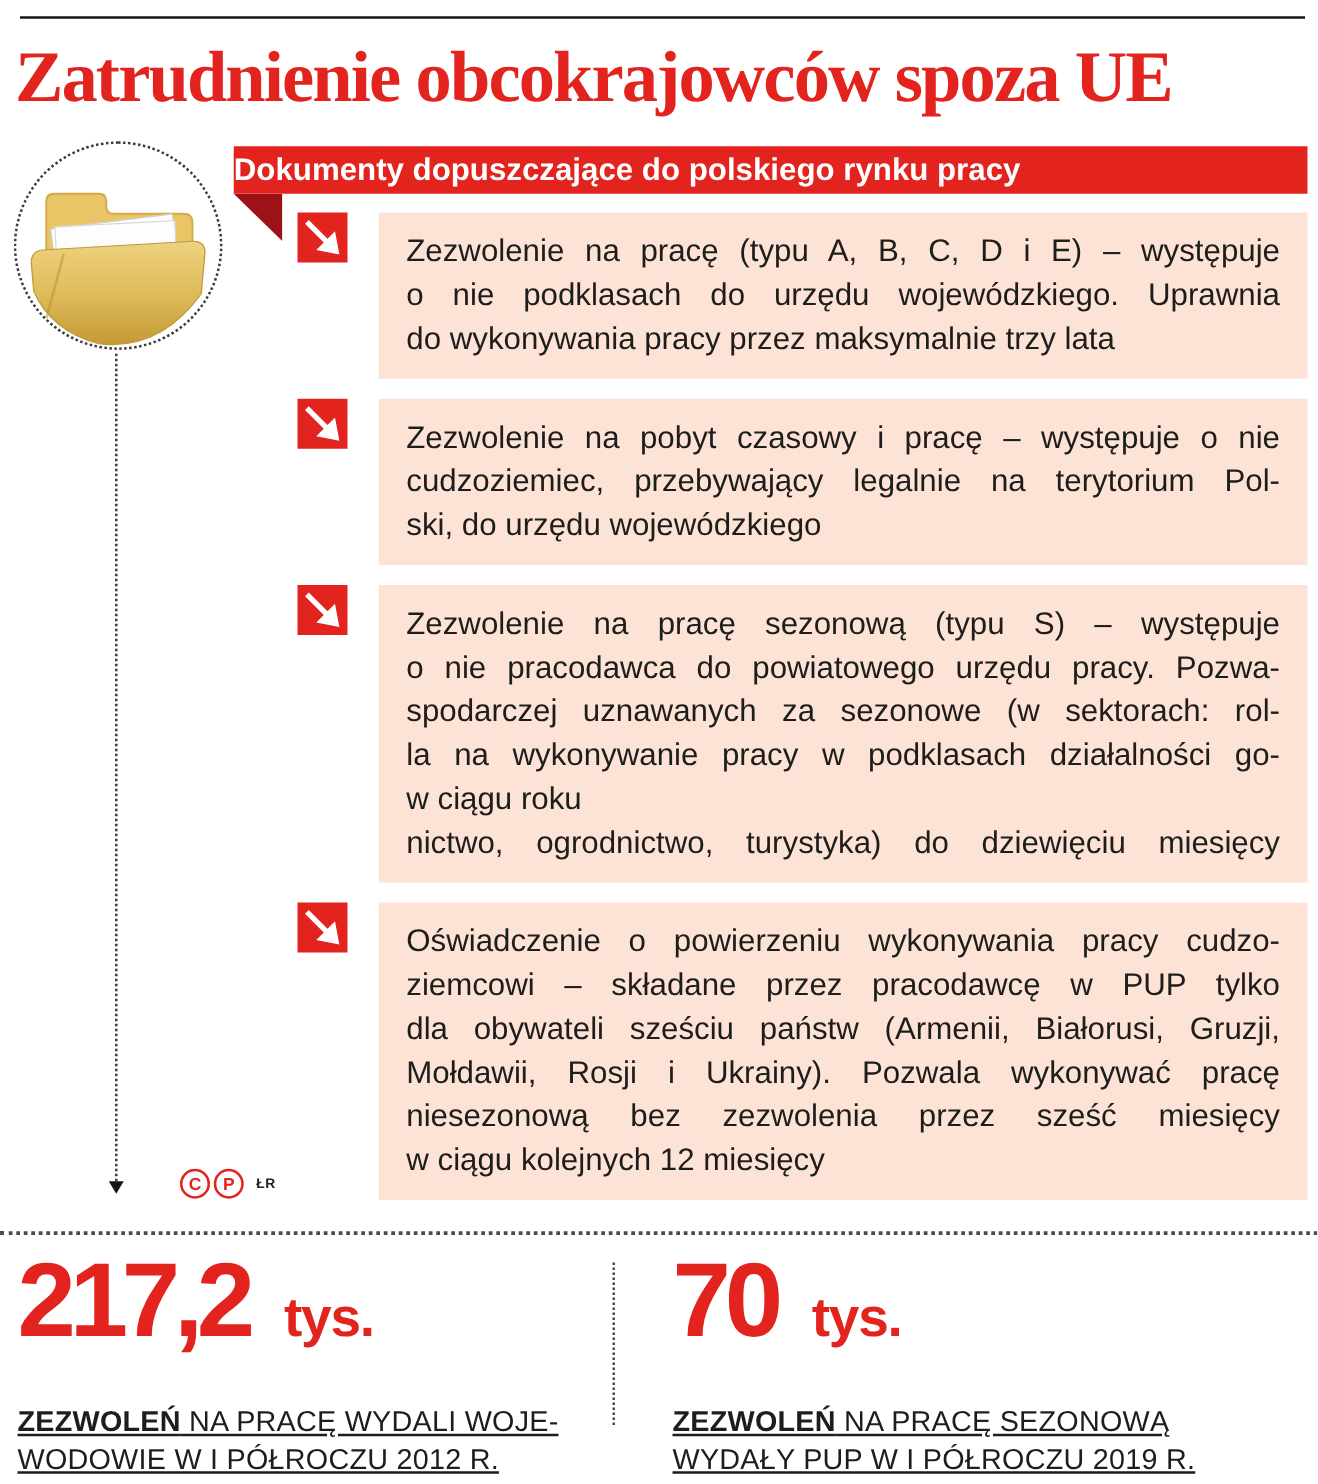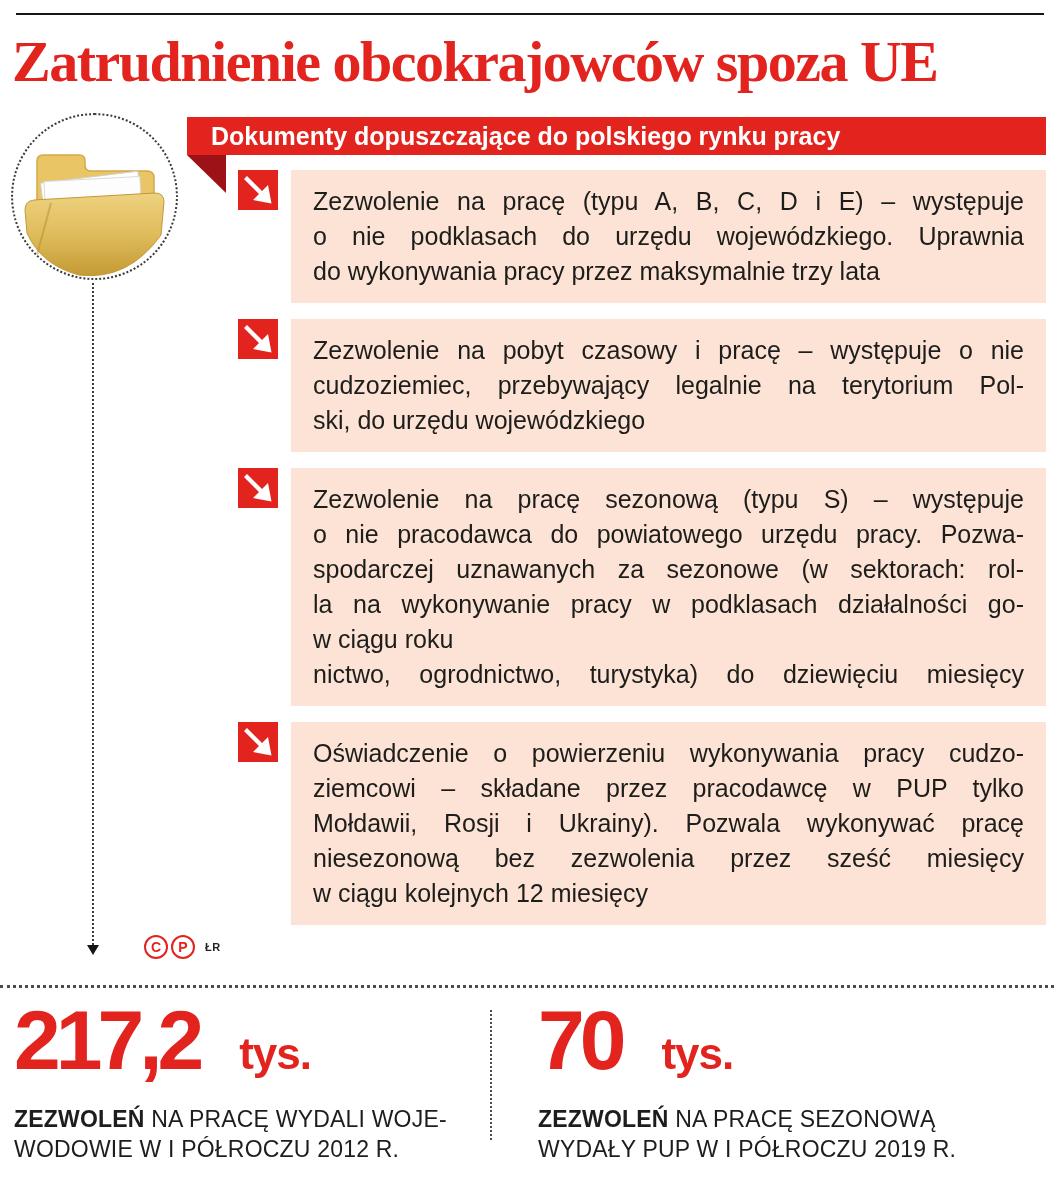--- a/index.html
+++ b/index.html
@@ -28,54 +28,54 @@
   .folder-circle svg{position:absolute;left:0;top:0;width:163px;height:163px;}
   .vline{position:absolute;left:92px;top:283px;height:662px;width:0;border-left:2.5px dotted var(--dots);}
   .vline-arrow{
     position:absolute;left:87px;top:945px;width:0;height:0;
     border-left:6px solid transparent;border-right:6px solid transparent;border-top:10px solid #161616;
   }
   
   .header-bar{
     position:absolute;left:187px;top:117px;width:859px;height:38px;box-sizing:border-box;
     background:var(--red);color:#fff;font-weight:bold;font-size:25px;line-height:38px;
-    padding-left:24px;white-space:nowrap;
+    padding-left:0;white-space:nowrap;
   }
   .header-notch{
     position:absolute;left:187px;top:155px;width:39px;height:38px;
     background:var(--dark-red);clip-path:polygon(0 0,100% 0,100% 100%);
   }
   
   .rows{position:absolute;left:238px;top:170px;width:808px;display:flex;flex-direction:column;gap:16px;}
   .row{display:flex;gap:13px;align-items:flex-start;}
   .bullet{flex:0 0 40px;height:40px;background:var(--red);}
   .bullet svg{display:block;width:40px;height:40px;}
   .textblock{
     flex:1;background:var(--pink);padding:14px 22px;box-sizing:border-box;
-    font-size:25px;line-height:35px;color:var(--ink);
+    font-size:25px;line-height:35px;color:var(--ink);margin-left:12px;
   }
   .line{text-align:justify;text-align-last:justify;}
   .line.last{text-align-last:left;}
   
   .credit{position:absolute;left:144px;top:935px;display:flex;align-items:center;gap:3px;}
   .badge{
     width:20px;height:20px;border:2.5px solid var(--red);border-radius:50%;
     color:var(--red);font-weight:bold;font-size:14px;line-height:20px;text-align:center;
   }
   .initials{margin-left:7px;font-size:11px;font-weight:bold;color:#222;letter-spacing:.5px;}
   
   .hsep{position:absolute;left:0;top:985px;width:1054px;border-top:3px dotted #4c4c4c;}
   .stats-divider{position:absolute;left:490px;top:1010px;height:130px;width:0;border-left:2.5px dotted #4c4c4c;}
   .stat{position:absolute;top:998px;}
   .stat-left{left:14px;width:466px;}
   .stat-right{left:538px;width:506px;}
-  .value-row{display:flex;align-items:baseline;color:var(--red);gap:12px;}
+  .value-row{display:flex;align-items:baseline;color:var(--red);}
   .value{font-size:84px;font-weight:bold;letter-spacing:-5px;line-height:1;}
   .unit{font-size:44px;font-weight:bold;margin-left:28px;letter-spacing:-1px;}
-  .caption{margin-top:22px;font-size:23px;line-height:30px;color:var(--ink);letter-spacing:.2px;}
+  .caption{margin-top:40px;font-size:23px;line-height:30px;color:var(--ink);letter-spacing:.2px;text-decoration:underline;}
   .caption b{font-weight:bold;}
 </style>
 </head>
 <body>
 
 <div id="canvas">
 
   <div class="top-rule"></div>
 
   <div class="title">Zatrudnienie obcokrajowców spoza UE</div>
@@ -145,20 +145,21 @@
       </div>
       <div class="row">
         <div class="bullet">
           <svg viewBox="0 0 40 40">
             <path d="M9 6 L24 21 L30 15 L33.5 33.5 L15 30 L21 24 L6 9 Z" fill="#ffffff"></path>
           </svg>
         </div>
         <div class="textblock">
           <div class="line">Oświadczenie o powierzeniu wykonywania pracy cudzo-</div>
           <div class="line">ziemcowi – składane przez pracodawcę w PUP tylko</div>
+          <div class="line">dla obywateli sześciu państw (Armenii, Białorusi, Gruzji,</div>
           <div class="line">Mołdawii, Rosji i Ukrainy). Pozwala wykonywać pracę</div>
           <div class="line">niesezonową bez zezwolenia przez sześć miesięcy</div>
           <div class="line last">w ciągu kolejnych 12 miesięcy</div>
         </div>
       </div>
     </div>
 
   <div class="credit">
     <span class="badge">C</span>
     <span class="badge">P</span>

